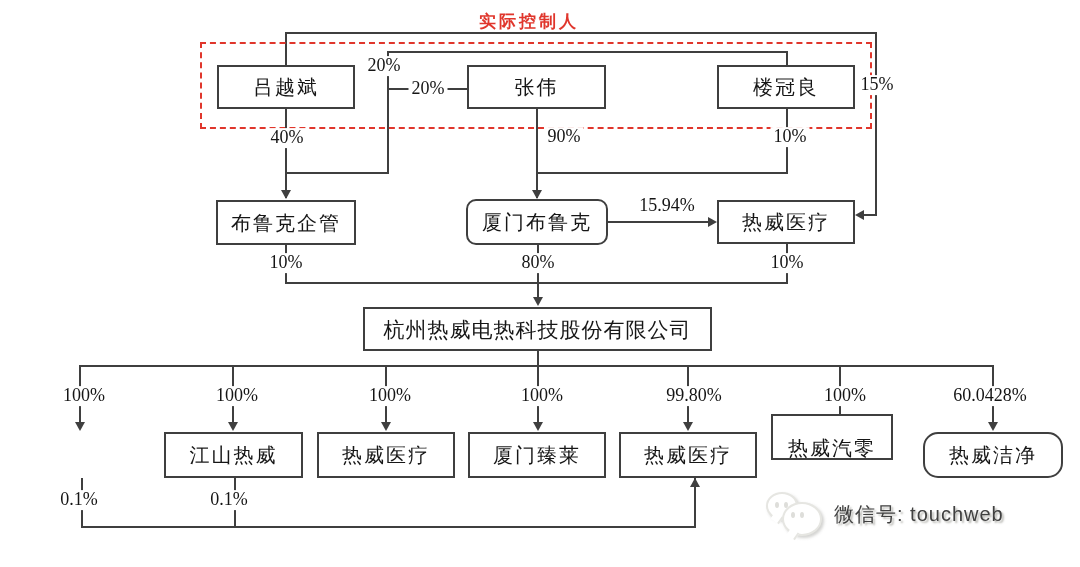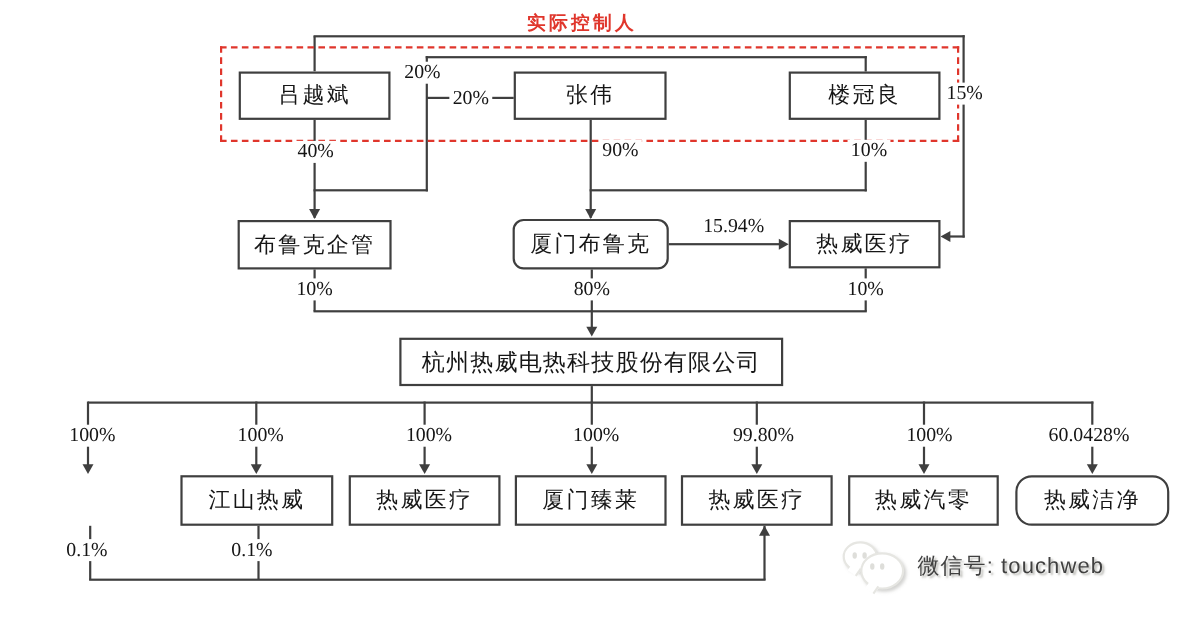--- a/index.html
+++ b/index.html
@@ -146,21 +146,21 @@
   </div>
   <div class="box" style="left:317px;top:432px;width:138px;height:46px;">
     <span>热威医疗</span>
   </div>
   <div class="box" style="left:468px;top:432px;width:138px;height:46px;">
     <span>厦门臻莱</span>
   </div>
   <div class="box" style="left:619px;top:432px;width:138px;height:46px;">
     <span>热威医疗</span>
   </div>
-  <div class="box" style="left:771px;top:432px;width:137px;height:46px;">
+  <div class="box" style="left:771px;top:414px;width:122px;height:46px;align-items:flex-end;">
     <span>热威汽零</span>
   </div>
   <div class="box" style="left:923px;top:432px;width:140px;height:46px;border-radius:15px;">
     <span>热威洁净</span>
   </div>
 
   <div class="vline" style="left:81px;top:478px;height:49px;"></div>
   <div class="vline" style="left:234px;top:478px;height:49px;"></div>
   <div class="hline" style="left:81px;top:526px;width:615px;"></div>
   <div class="vline" style="left:694px;top:478px;height:49px;"></div>

